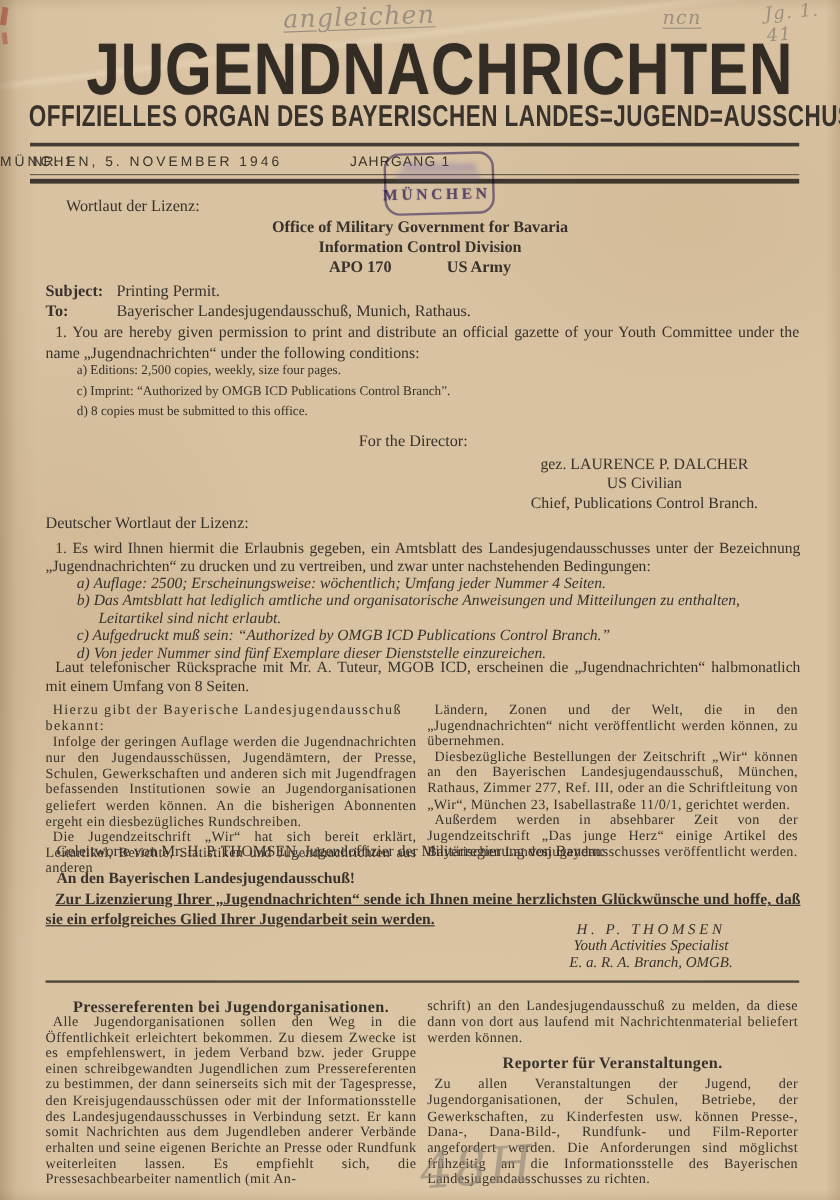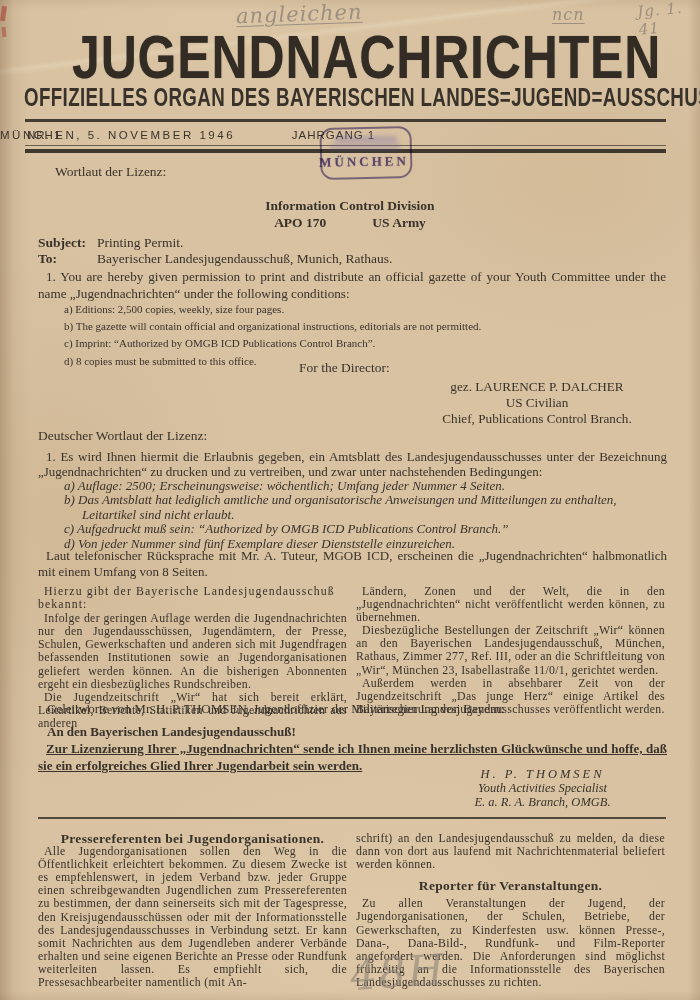--- a/index.html
+++ b/index.html
@@ -117,35 +117,35 @@
   <div class="abs metabar" id="volume">JAHRGANG 1</div>
   <div class="abs rule" id="rule2"></div>
   <div class="abs rule" id="rule3"></div>
 
   <div class="abs" id="stamp-box"></div>
   <div class="abs" id="stamp-smudge1"></div>
   <div class="abs" id="stamp-smudge2"></div>
   <div class="abs" id="stamp-city">MÜNCHEN</div>
 
   <div class="abs txt" id="lic-label">Wortlaut der Lizenz:</div>
+  <div class="abs txt b center" id="office1">Office of Military Government for Bavaria</div>
   <div class="abs txt b center" id="office2">Information Control Division</div>
   <div class="abs txt b" id="apo-row">
     <span>APO 170</span>
     <span>US Army</span>
   </div>
   <div class="abs txt" id="subject-line">
     <span class="b lbl">Subject:</span><span>Printing Permit.</span>
   </div>
   <div class="abs txt" id="to-line">
     <span class="b lbl">To:</span><span>Bayerischer Landesjugendausschuß, Munich, Rathaus.</span>
   </div>
   <div class="abs txt just" id="en-para">1. You are hereby given permission to print and distribute an official gazette of your Youth Committee under the name „Jugendnachrichten“ under the following conditions:</div>
   <div class="abs txt" id="en-items">
     <div>a) Editions: 2,500 copies, weekly, size four pages.</div>
-    <div>b) The gazette will contain official and organizational instructions, editorials are not permitted.</div>
     <div>c) Imprint: “Authorized by OMGB ICD Publications Control Branch”.</div>
     <div>d) 8 copies must be submitted to this office.</div>
   </div>
   <div class="abs txt" id="for-director">For the Director:</div>
   <div class="abs txt center" id="en-sig">
     <div>gez. LAURENCE P. DALCHER</div>
     <div>US Civilian</div>
     <div>Chief, Publications Control Branch.</div>
   </div>
 

